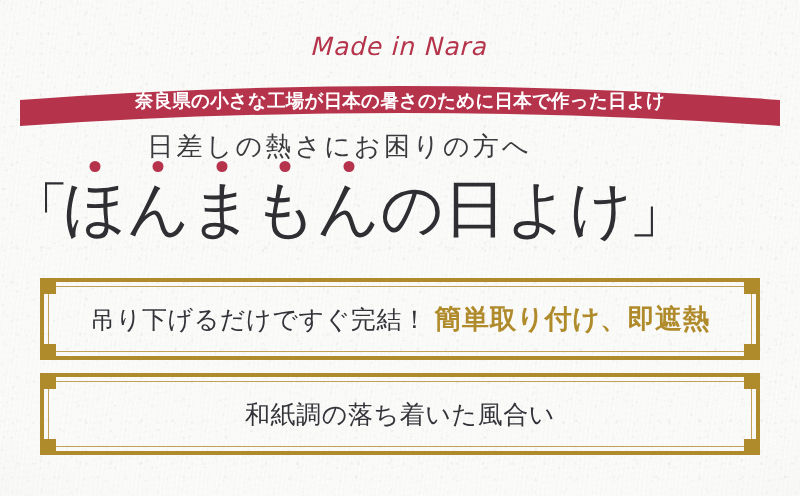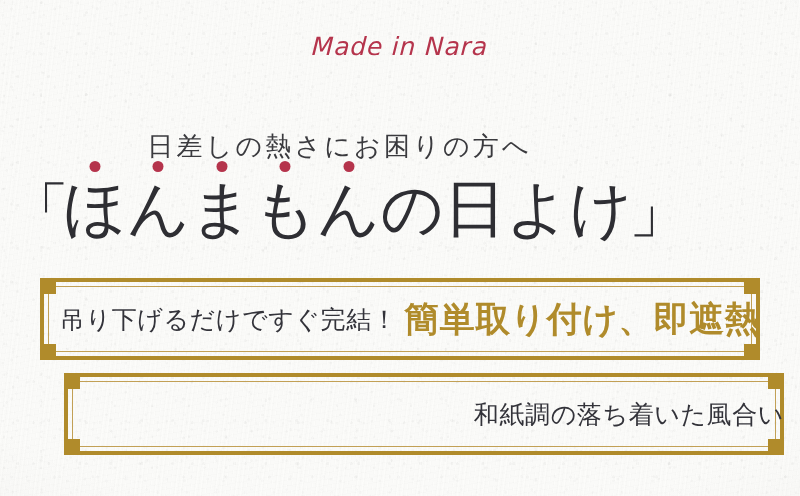--- a/index.html
+++ b/index.html
@@ -156,21 +156,21 @@
   }
 
   
   .gold-box {
     position:absolute;
     left:40px;
     width:720px;
     height:82px;
   }
   .gold-box.box-1 { top:278px; }
-  .gold-box.box-2 { top:373px;margin-left:24px; }
+  .gold-box.box-2 { top:373px; }
 
   
   .gf-outer-t, .gf-outer-b {
     position:absolute; left:0; width:720px; height:4px;
     background:#b08b2b;
   }
   .gf-outer-t { top:0; }
   .gf-outer-b { bottom:0; }
   .gf-outer-l, .gf-outer-r {
     position:absolute; top:0; width:4px; height:82px;
@@ -195,52 +195,60 @@
   .gf-corner.tl { top:0;    left:0;    }
   .gf-corner.tr { top:0;    right:0;   }
   .gf-corner.bl { bottom:0; left:0;    }
   .gf-corner.br { bottom:0; right:0;   }
 
   .gb-text {
     position:absolute;
     top:0; left:0; right:0; bottom:0;
     display:flex;
     align-items:center;
-    justify-content:flex-end;
+    justify-content:center;
     white-space:nowrap;
   }
   .gb-lead {
     font-family:"DejaVu Serif", serif;
     font-size:25px;
     font-weight:400;
     letter-spacing:.6px;
     color:#33333a;
   }
   .gb-accent {
     font-family:"DejaVu Sans", sans-serif;
-    font-size:35px;
+    font-size:27px;
     font-weight:700;
     letter-spacing:.4px;
     color:#b08b2b;
     margin-left:7px;
   }
 </style>
 </head>
 <body>
 
 <div id="page">
 
   <div id="paper-texture"></div>
   <div id="paper-fiber"></div>
   <div id="paper-vignette"></div>
 
   <div id="content">
 
     <div class="made-in">Made in Nara</div>
 
+    <div class="banner-wrap">
+      <svg class="banner-svg" width="800" height="56" viewBox="0 0 800 56">
+        <path d="M 20 30 Q 400 2 780 30 L 780 56 Q 400 30 20 56 Z" fill="#b5344c"></path>
+      </svg>
+      <div class="banner-text-layer">
+        <div class="banner-text">奈良県の小さな工場が日本の暑さのために日本で作った日よけ</div>
+      </div>
+    </div>
 
     <div class="sub-heading">日差しの熱さにお困りの方へ</div>
 
     <div class="headline">
       <span class="hl-bracket open">「</span><span class="hl-emph" id="headline-emph"><span class="hl-char"><span class="bouten" style="background: rgb(181, 52, 76);"></span>ほ</span><span class="hl-char"><span class="bouten" style="background: rgb(181, 52, 76);"></span>ん</span><span class="hl-char"><span class="bouten" style="background: rgb(181, 52, 76);"></span>ま</span><span class="hl-char"><span class="bouten" style="background: rgb(181, 52, 76);"></span>も</span><span class="hl-char"><span class="bouten" style="background: rgb(181, 52, 76);"></span>ん</span></span><span class="hl-plain" id="headline-plain"><span class="hl-char">の</span><span class="hl-char">日</span><span class="hl-char">よ</span><span class="hl-char">け</span></span><span class="hl-bracket close">」</span>
     </div>
 
     <div class="gold-box box-1">
       <div class="gf-outer-t"></div>
       <div class="gf-outer-b"></div>

